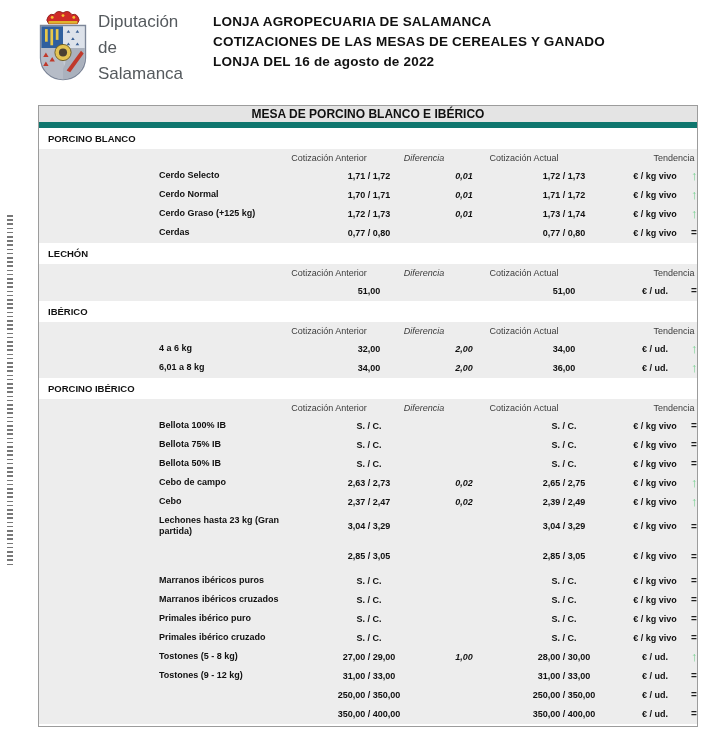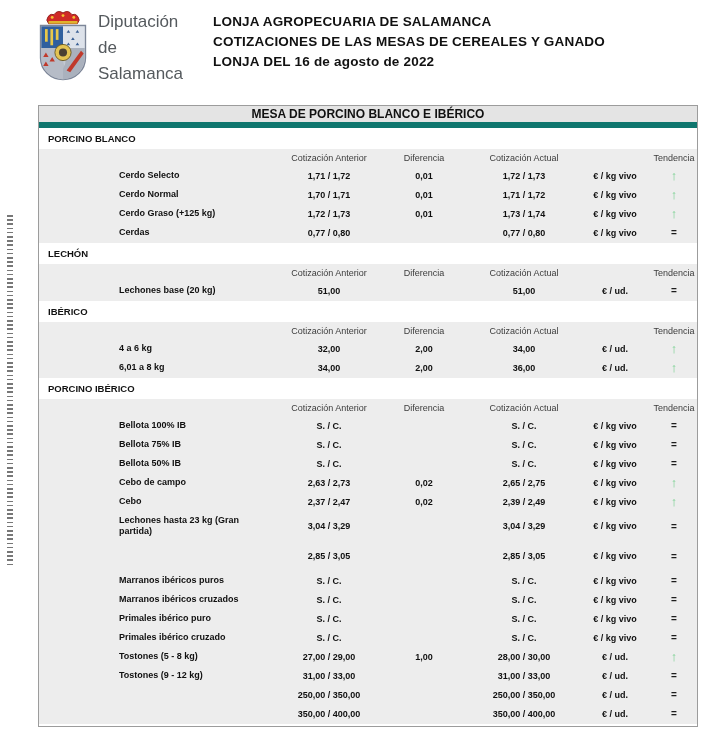--- a/index.html
+++ b/index.html
@@ -27,24 +27,24 @@
   .t-title { height:22px; background:#e4e4e4; border-bottom:6px solid #0f766e;
              display:flex; align-items:center; justify-content:center;
              font-size:12px; font-weight:bold; color:#111; }
   .sec-head { height:21px; background:#fff; display:flex; align-items:center;
               padding-left:9px; font-size:9.5px; font-weight:bold; color:#111; }
   .sec-block { background:#ededed; padding-bottom:1px; }
   .grid { display:grid; grid-template-columns:80px 160px 100px 90px 110px 72px 1fr;
           align-items:center; }
   .colhdr { min-height:17px; font-size:9px; color:#3c3c3c; }
   .colhdr span { text-align:center; }
-  .row { min-height:19px; font-size:9px; font-weight:bold; color:#101010; }
+  .row { min-height:19px; font-size:9px; font-weight:bold; color:#101010;padding-left:40px; }
   .c-label { grid-column:2; text-align:left; line-height:11px; padding:2px 6px 2px 0; }
   .c-ant   { grid-column:3; text-align:center; }
-  .c-dif   { grid-column:4; text-align:center; }
+  .c-dif   { grid-column:4; text-align:center;font-style:italic; }
   .c-act   { grid-column:5; text-align:center; }
   .c-unit  { grid-column:6; text-align:center; }
   .c-trend { grid-column:7; text-align:center; }
   .h-ant { grid-column:3; } .h-dif { grid-column:4; } .h-act { grid-column:5; } .h-trend { grid-column:7; text-align:center; }
   .trend-up { color:#72cf8c; font-size:13px; font-weight:400; line-height:10px; }
   .trend-eq { color:#1d1d1d; font-size:10px; font-weight:bold; }
 </style>
 </head>
 <body>
 
@@ -139,21 +139,20 @@
         </div>
         <div class="sec-head">LECHÓN</div>
         <div class="sec-block">
           <div class="grid colhdr">
             <span class="h-ant c-ant">Cotización Anterior</span>
             <span class="h-dif c-dif">Diferencia</span>
             <span class="h-act c-act">Cotización Actual</span>
             <span class="h-trend">Tendencia</span>
           </div>
           <div class="grid row">
-            <span class="c-label">Lechones base (20 kg)</span>
             <span class="c-ant">51,00</span>
             <span class="c-dif"></span>
             <span class="c-act">51,00</span>
             <span class="c-unit">€ / ud.</span>
             <span class="c-trend trend-eq">=</span>
           </div>
         </div>
         <div class="sec-head">IBÉRICO</div>
         <div class="sec-block">
           <div class="grid colhdr">

